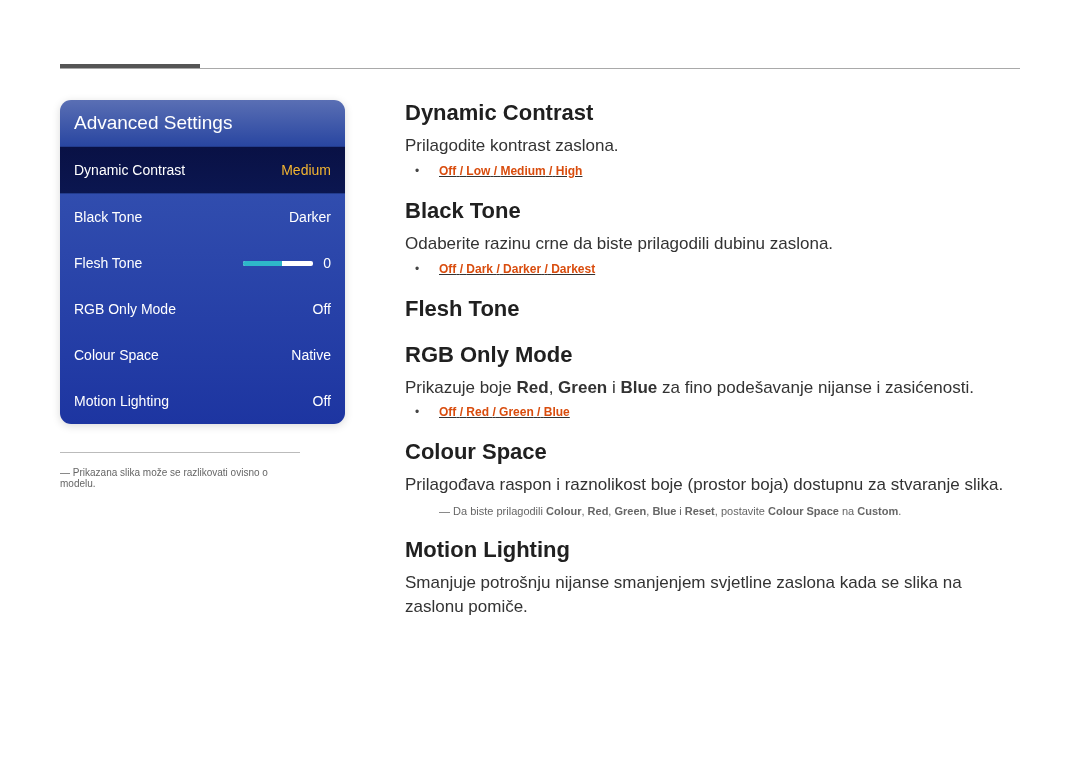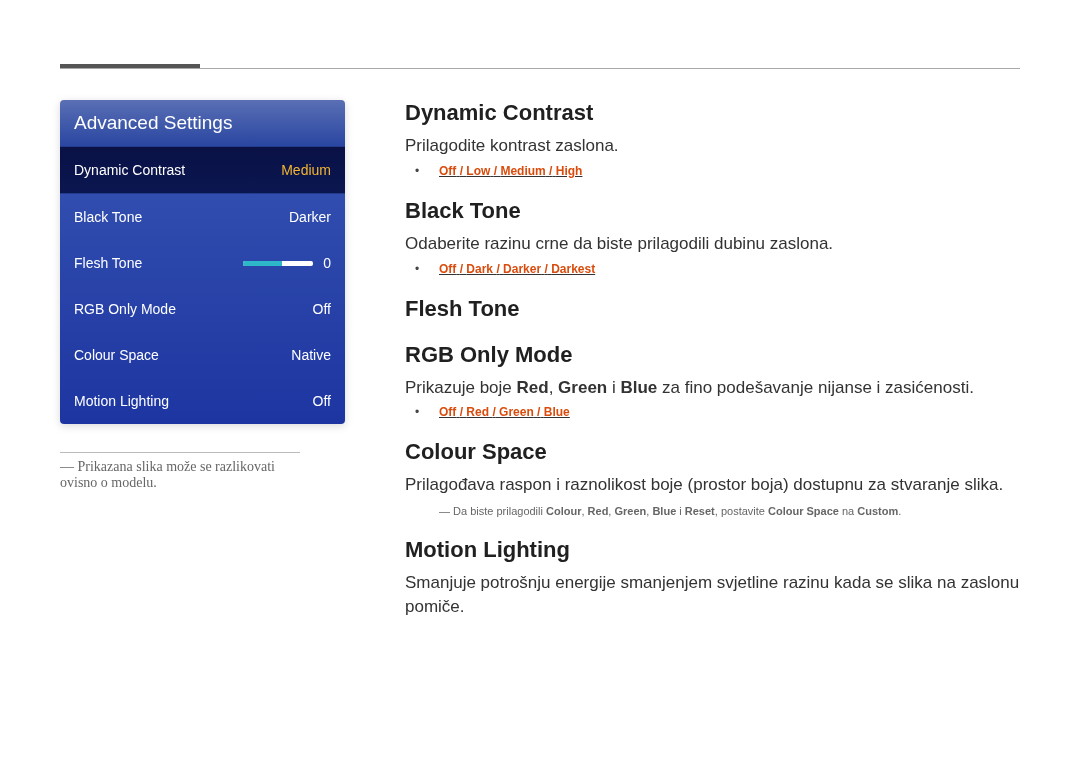--- a/index.html
+++ b/index.html
@@ -22,40 +22,40 @@
     padding:40px 60px 0 60px;}
   .header-line{position:absolute;top:68px;left:60px;right:60px;height:1px;
     background:#a9a9a9;}
   .header-tab{position:absolute;top:64px;left:60px;width:140px;height:4px;
     background:#555;}
   .columns{display:flex;gap:60px;margin-top:60px;}
   .col-left{width:285px;flex:0 0 285px;}
   .col-right{flex:1;min-width:0;}
 
   
-  .panel{border-radius:4px;overflow:hidden;
+  .panel{border-radius:11px;overflow:hidden;
     box-shadow:0 2px 8px rgba(0,0,0,.15);}
   .panel-header{background:linear-gradient(#5a6fb4,#2946a1);
     color:#fff;font-size:19px;font-weight:400;
     padding:12px 14px;}
   .panel-row{display:flex;align-items:center;justify-content:space-between;
     color:#fff;font-size:14px;padding:8px 14px;height:30px;box-sizing:content-box;}
   .panel-body{background:linear-gradient(#3552b1,#1d35a1);}
   .panel-row.selected{background:linear-gradient(#091145,#0b1650);
     border:1px solid #223b8c;border-left:none;border-right:none;}
   .panel-row.selected .value{color:var(--sel-value);}
   .panel-row .label{flex:1;}
   .panel-row .value{font-size:14px;}
   .slider-cell{display:flex;align-items:center;gap:10px;}
   .slider{width:70px;height:5px;background:var(--slider-track);
     border-radius:2px;position:relative;overflow:hidden;}
   .slider-fill{position:absolute;left:0;top:0;bottom:0;width:55%;
     background:var(--slider-fill);}
-  .footnote-left{font-size:14px;color:var(--muted);margin-top:28px;
-    border-top:1px solid #bbb;padding-top:6px; width:240px;font-family:Liberation Serif, serif;}
+  .footnote-left{font-size:10px;color:var(--muted);margin-top:28px;
+    border-top:1px solid #bbb;padding-top:14px; width:240px;}
   .footnote-left::before{content:"― ";}
 
   
   h2{font-size:22px;font-weight:700;color:#202020;margin:0 0 6px 0;}
   .section{margin-bottom:20px;}
   .desc{font-size:17px;color:#333;margin:8px 0 6px 0;line-height:1.4;}
   ul.opts{list-style:none;margin:4px 0 0 0;padding:0 0 0 22px;text-decoration:underline;}
   ul.opts > li{font-size:12px;font-weight:700;color:var(--accent);
     text-indent:-12px;padding-left:12px;margin-bottom:4px;}
   ul.opts > li::before{content:"•";color:#444;font-weight:400;
@@ -158,18 +158,18 @@
       <div class="section">
         <h2>Colour Space</h2>
         <p class="desc">Prilagođava raspon i raznolikost boje (prostor boja) dostupnu za stvaranje slika.</p>
         <p class="note">
           <span>Da biste prilagodili </span><span class="kw">Colour</span><span>, </span><span class="kw">Red</span><span>, </span><span class="kw">Green</span><span>, </span><span class="kw">Blue</span><span> i </span><span class="kw">Reset</span><span>, postavite </span><span class="kw">Colour Space</span><span> na </span><span class="kw">Custom</span><span>.</span>
         </p>
       </div>
 
       <div class="section">
         <h2>Motion Lighting</h2>
-        <p class="desc">Smanjuje potrošnju energije smanjenjem svjetline razinu kada se slika na zaslonu pomiče.</p>
+        <p class="desc">Smanjuje potrošnju nijanse smanjenjem svjetline zaslona kada se slika na zaslonu pomiče.</p>
       </div>
 
     </div>
   </div>
 </div>
 
 </body></html>

